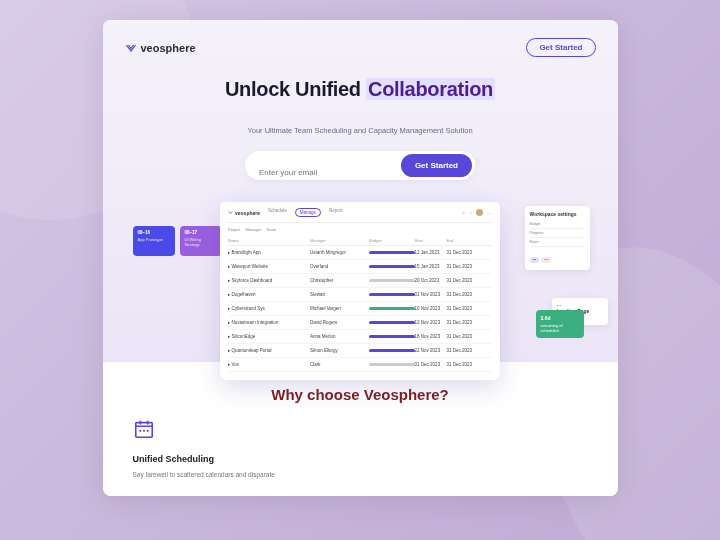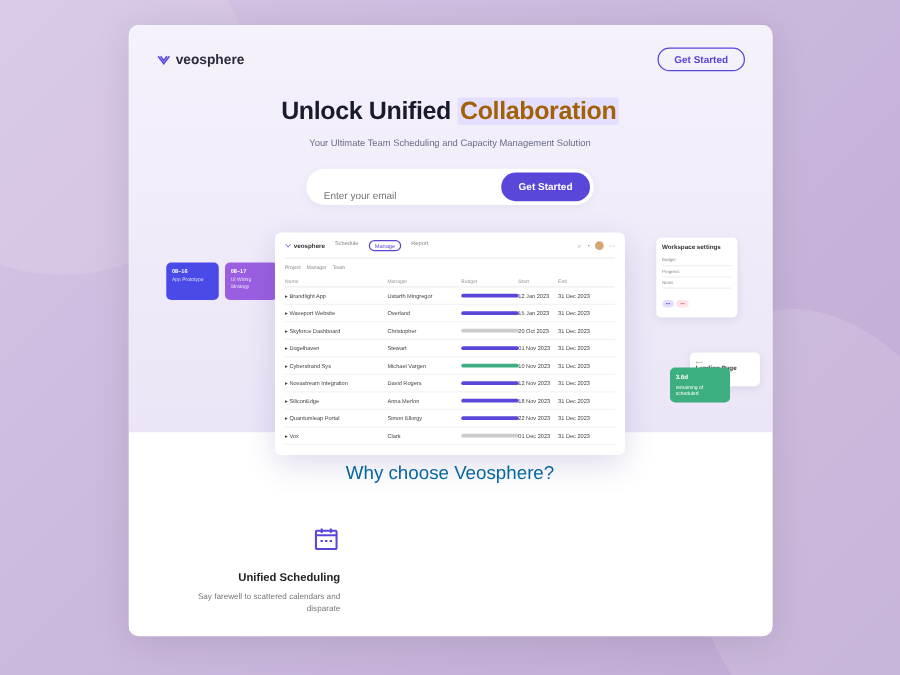--- a/index.html
+++ b/index.html
@@ -9,22 +9,22 @@
 .bg-shapes::before{width:300px;height:300px;top:-80px;left:-100px;transform:rotate(15deg)}
 .bg-shapes::after{width:250px;height:400px;bottom:-100px;right:-80px;transform:rotate(-20deg)}
 .page{position:relative;width:515px;margin:20px auto 0;background:#fff;border-radius:8px;box-shadow:0 4px 30px rgba(0,0,0,0.1);overflow:hidden}
 .hero{background:linear-gradient(180deg,#f5f2fb 0%,#ebe5f7 100%);padding:18px 22px 0}
 .nav{display:flex;justify-content:space-between;align-items:center;margin-bottom:20px}
 .logo{display:flex;align-items:center;gap:4px;font-weight:600;font-size:11px;color:#2b2b3a}
 .logo-icon{width:12px;height:12px}
 .nav-btn{border:1.2px solid #5847d8;color:#5847d8;background:transparent;border-radius:14px;padding:4px 12px;font-size:8px;font-weight:600;cursor:pointer}
 .hero-content{text-align:center}
 h1{font-size:20px;font-weight:600;color:#1a1a2e;line-height:1.25;letter-spacing:-0.3px}
-h1 .hl{color:#a16207;background:#e4dfff;padding:0 2px;border-radius:2px}
-.subtitle{font-size:7.5px;color:#6b6b8a;margin-top:8px}
+h1 .hl{color:#4c1d95;background:#e4dfff;padding:0 2px;border-radius:2px}
+.subtitle{font-size:7.5px;color:#6b6b8a;margin-top:24px}
 .email-form{display:flex;align-items:flex-end;background:#fff;border-radius:20px;width:230px;margin:16px auto 0;padding:3px 3px 3px 14px;box-shadow:0 2px 8px rgba(0,0,0,0.05)}
 .email-input{border:none;outline:none;font-size:8px;flex:1;color:#999;background:transparent}
 .email-btn{background:#5847d8;color:#fff;border:none;border-radius:16px;padding:7px 14px;font-size:8px;font-weight:600;cursor:pointer}
 .mockups{position:relative;height:160px;margin-top:22px}
 .main-mock{position:absolute;left:50%;transform:translateX(-50%);top:0;width:280px;background:#fff;border-radius:5px;box-shadow:0 8px 24px rgba(80,60,150,0.18);z-index:5;padding:6px 8px 8px}
 .mock-header{display:flex;align-items:center;gap:8px;margin-bottom:5px}
 .mock-logo{font-size:5px;font-weight:600;color:#333;display:flex;align-items:center;gap:2px}
 .mock-tabs{display:flex;gap:8px;font-size:4.5px;color:#888}
 .mock-tabs span.active{color:#5847d8;border:0.5px solid #5847d8;border-radius:6px;padding:1px 4px}
 .mock-icons{margin-left:auto;display:flex;gap:4px;align-items:center;font-size:5px;color:#888}
@@ -56,22 +56,22 @@
 .settings-item{font-size:3.5px;color:#888;padding:2px 0;border-bottom:0.5px solid #f0f0f0}
 .pill{display:inline-block;padding:1px 3px;border-radius:3px;font-size:3.5px;margin-right:2px;margin-top:2px}
 .pill.p1{background:#e4dfff;color:#5847d8}
 .pill.p2{background:#ffe4e8;color:#d85878}
 .green-card{background:#3cae7f;border-radius:4px;padding:5px;width:48px;color:#fff;position:absolute;right:12px;top:108px;z-index:3}
 .green-card .gtitle{font-size:5px;font-weight:600}
 .green-card .gval{font-size:4px;margin-top:2px}
 .landing-card{background:#fff;border-radius:4px;padding:5px;width:56px;position:absolute;right:-12px;top:96px;z-index:1;box-shadow:0 2px 8px rgba(0,0,0,0.08)}
 .landing-card .lt{font-size:5px;font-weight:600;color:#333}
 .features{background:#fff;padding:24px 30px 16px;text-align:center}
-.features h2{font-size:15px;font-weight:400;color:#0369a1;margin-bottom:33px}
-.feat-grid{display:grid;grid-template-columns:repeat(3,1fr);gap:18px;text-align:right}
+.features h2{font-size:15px;font-weight:700;color:#7f1d1d;margin-bottom:15px}
+.feat-grid{display:grid;grid-template-columns:repeat(2,1fr);gap:18px;text-align:left}
 .feat-icon{width:22px;height:22px;margin:0 auto 10px;color:#5847d8}
 .feat-title{font-size:9px;font-weight:600;color:#222;margin-bottom:6px}
 .feat-desc{font-size:6.5px;color:#777;line-height:1.5}
 </style>
 </head>
 <body>
 
 <div class="bg-shapes"></div>
 <div class="page">
 

